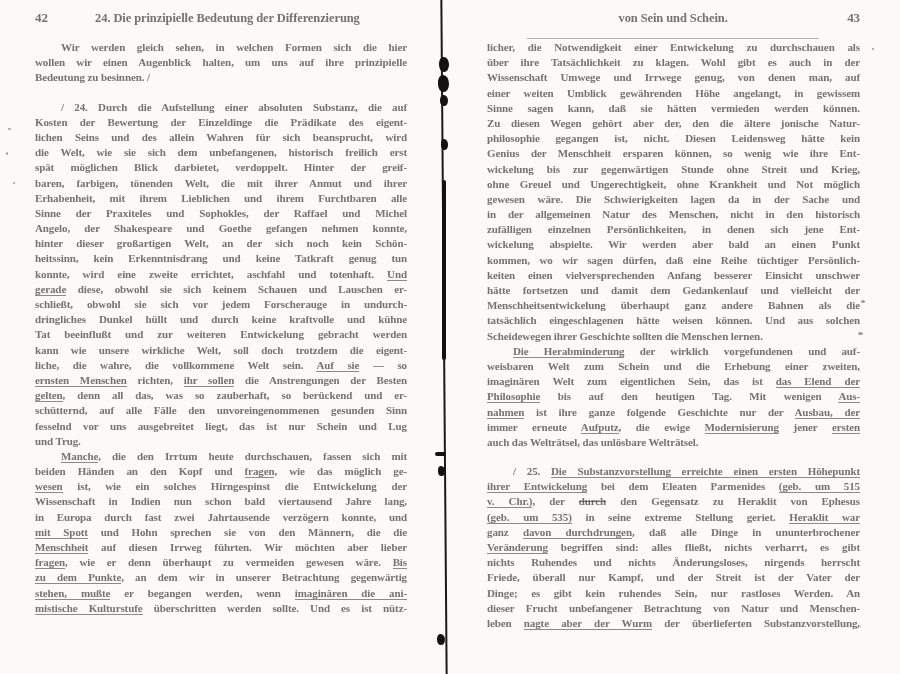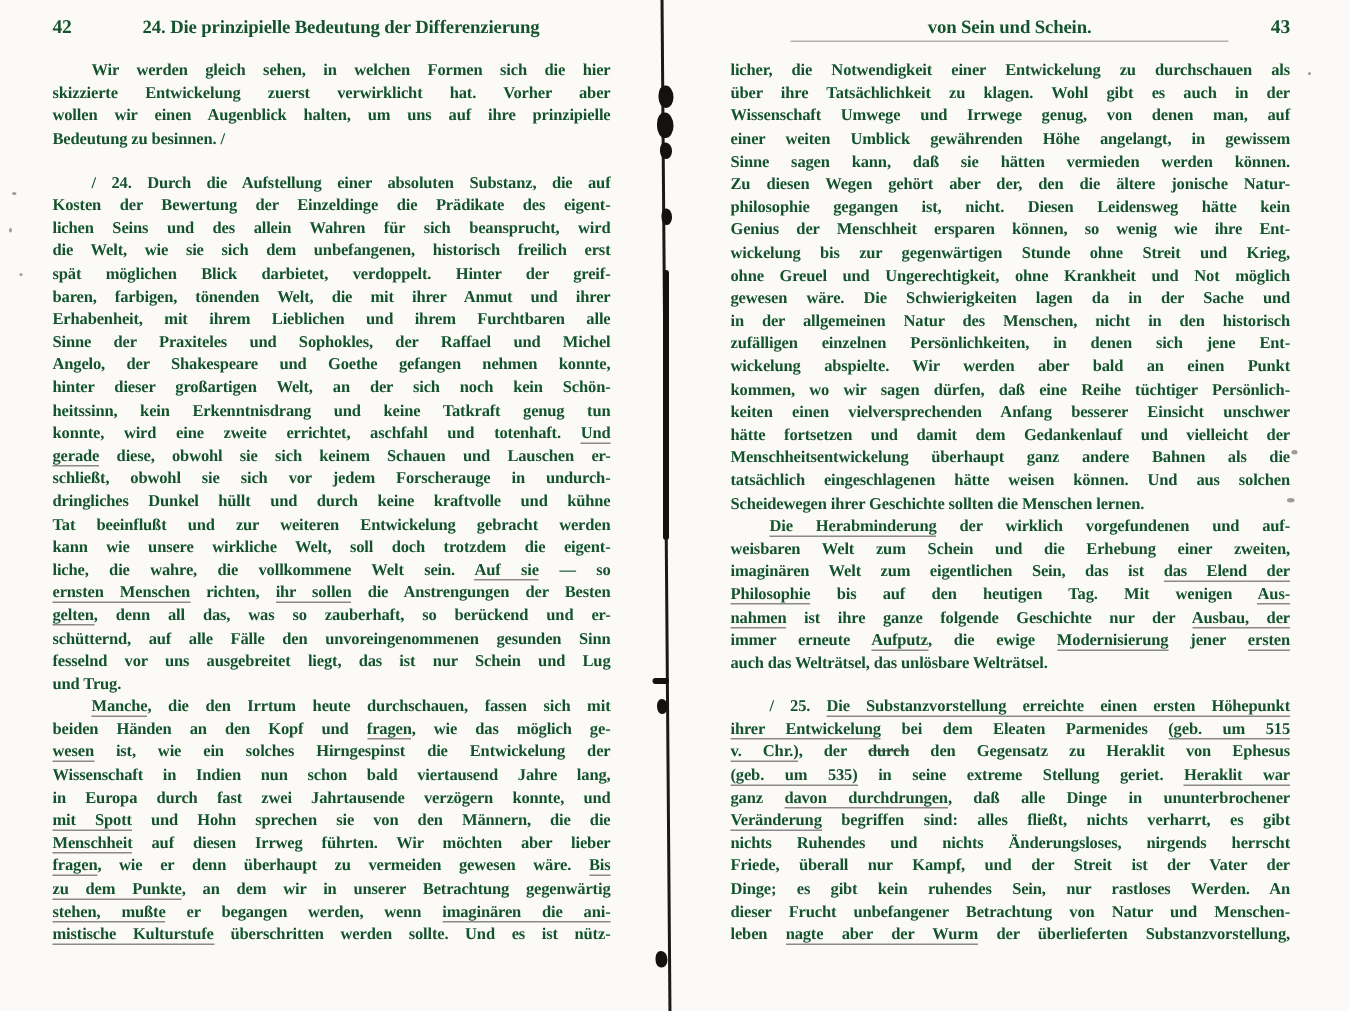--- a/index.html
+++ b/index.html
@@ -1,34 +1,34 @@
 <!DOCTYPE html>
 <html><head>
 <meta charset="utf-8">
 <style>
   html,body{margin:0;padding:0;background:#e8e8e6;}
   .spread{
     position:relative;width:900px;height:674px;overflow:hidden;
     background:#fbfaf7;
     font-family:"Liberation Serif","DejaVu Serif",serif;
-    color:#14532d;
+    color:#737373;
   }
   .page{position:absolute;top:0;height:674px;width:450px;}
   .page.left{left:0;}
   .page.right{left:450px;}
   .runhead{
     position:absolute;top:10px;height:16px;
     font-size:12.5px;font-weight:bold;letter-spacing:-0.1px;
     display:flex;align-items:baseline;
   }
   .page.left .runhead{left:35px;width:372px;}
   .page.right .runhead{left:37px;width:373px;}
   .pagenum{font-size:13px;font-weight:bold;}
   .runtitle{flex:1;text-align:center;}
-  .page.right .runtitle{border-bottom:1px solid rgba(90,90,90,.45);padding-bottom:1px;margin:0 28px 0 40px;}
+  .page.right .runtitle{border-bottom:1px solid rgba(90,90,90,.45);padding-bottom:12px;margin:0 28px 0 40px;}
   .col{
     position:absolute;top:40px;
     font-size:11px;font-weight:bold;line-height:15.2px;letter-spacing:-0.1px;
   }
   .page.left .col{left:35px;width:372px;}
   .page.right .col{left:37px;width:373px;}
   .para{margin:0;}
   .para.gap{margin-top:14px;}
   .line{
     text-align:justify;text-align-last:justify;
@@ -66,21 +66,20 @@
 <div class="spread">
 
   <div class="page left">
     <div class="runhead">
       <span class="pagenum">42</span>
       <span class="runtitle">24. Die prinzipielle Bedeutung der Differenzierung</span>
     </div>
     <div class="col">
         <div class="para">
           <div class="line indent">Wir werden gleich sehen, in welchen Formen sich die hier</div>
-          <div class="line">skizzierte Entwickelung zuerst verwirklicht hat.  Vorher aber</div>
           <div class="line">wollen wir einen Augenblick halten, um uns auf ihre prinzipielle</div>
           <div class="line endline">Bedeutung zu besinnen. /</div>
         </div>
         <div class="para gap">
           <div class="line indent">/ 24. Durch die Aufstellung einer absoluten Substanz, die auf</div>
           <div class="line">Kosten der Bewertung der Einzeldinge die Prädikate des eigent-</div>
           <div class="line">lichen Seins und des allein Wahren für sich beansprucht, wird</div>
           <div class="line">die Welt, wie sie sich dem unbefangenen, historisch freilich erst</div>
           <div class="line">spät möglichen Blick darbietet, verdoppelt.  Hinter der greif-</div>
           <div class="line">baren, farbigen, tönenden Welt, die mit ihrer Anmut und ihrer</div>

